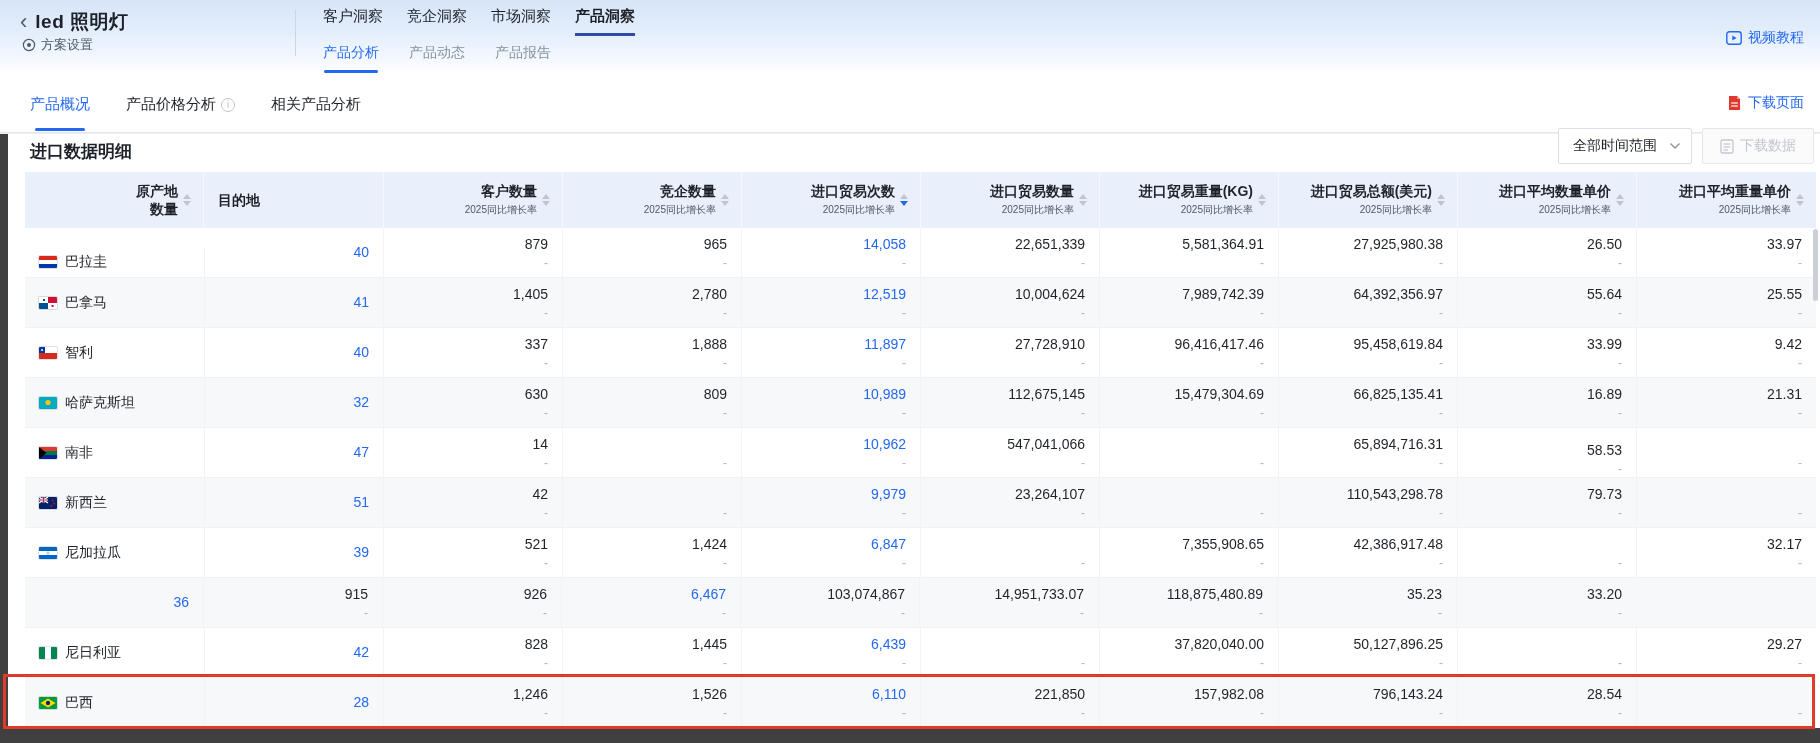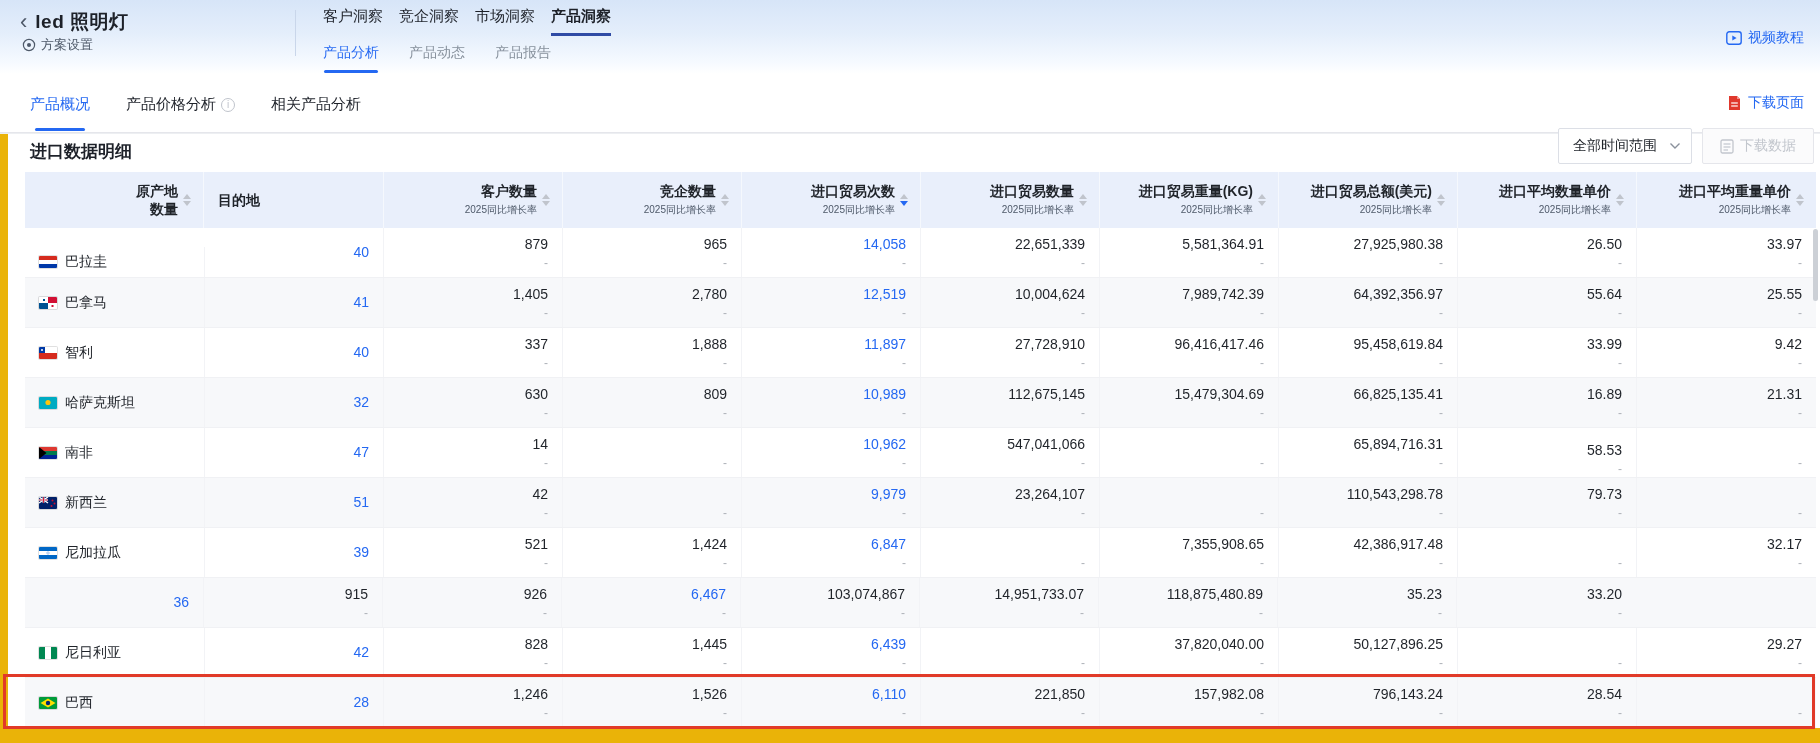--- a/index.html
+++ b/index.html
@@ -9,21 +9,21 @@
   
   .top-header { position:relative; width:100%; height:74px;
     background:linear-gradient(180deg,#d7e5f8 0%,#e4eefb 45%,#f6faff 85%,#ffffff 100%); }
   .back-title { position:absolute; left:20px; top:9px; display:flex; align-items:center; gap:8px; }
   .back-chevron { font-size:22px; color:#4e5969; line-height:22px; cursor:pointer; }
   .app-title { font-size:19px; font-weight:700; color:#1d2129; letter-spacing:.5px; }
   .quick-links { position:absolute; left:22px; top:36px; display:flex; gap:20px;flex-direction:column; }
   .quick-link { display:flex; align-items:center; gap:5px; font-size:13px; color:#4e5969; cursor:pointer; }
   .v-divider { position:absolute; left:295px; top:10px; width:1px; height:46px; background:#c9d6ea; }
 
-  .primary-nav { position:absolute; left:323px; top:7px; display:flex; gap:16px; }
+  .primary-nav { position:absolute; left:323px; top:7px; display:flex; gap:24px; }
   .primary-tab { font-size:15px; color:#1d2129; font-weight:500; padding-bottom:7px; cursor:pointer;
     border-bottom:3px solid transparent; }
   .primary-tab.active { font-weight:700; border-bottom-color:#2f4ba5; }
   .secondary-nav { position:absolute; left:323px; top:44px; display:flex; gap:30px; }
   .secondary-tab { font-size:14px; color:#86909c; cursor:pointer; }
   .secondary-tab.active { color:#2468f2; }
   .subtab-underline { position:absolute; left:324px; top:70px; width:54px; height:3px;
     background:#2468f2; border-radius:2px; }
 
   .video-link { position:absolute; right:16px; top:29px; display:flex; align-items:center; gap:6px;
@@ -37,21 +37,21 @@
   .page-tab.active { color:#2468f2; }
   .page-tab.active::after { content:""; position:absolute; left:50%; transform:translateX(-50%);
     top:33px; width:50px; height:3px; background:#2468f2; border-radius:1.5px; }
   .info-dot { width:14px; height:14px; border:1px solid #c0c4cc; border-radius:50%;
     display:inline-flex; align-items:center; justify-content:center;
     font-size:10px; color:#c0c4cc; font-style:normal; }
   .download-page { position:absolute; right:16px; top:20px; display:flex; align-items:center; gap:6px;
     font-size:14px; color:#2468f2; cursor:pointer; }
 
   
-  .page-area { position:absolute; top:134px; left:0; right:0; bottom:0; background:#eab308; }
+  .page-area { position:absolute; top:134px; left:0; right:0; bottom:0; background:#404040; }
   .card { position:absolute; left:8px; top:0; width:1812px; height:594px; background:#fff; }
 
   .section-head { position:absolute; left:0; right:0; top:0; height:38px; }
   .section-title { position:absolute; left:22px; top:6px; font-size:17px; font-weight:700; color:#1d2129; }
   .controls { position:absolute; right:6px; top:-6px; display:flex; gap:10px; }
   .dropdown { width:134px; height:36px; border:1px solid #dcdfe6; border-radius:2px; background:#fff;
     display:flex; align-items:center; justify-content:space-between; padding:0 10px 0 14px;
     font-size:14px; color:#1f2329; cursor:pointer; }
   .dl-btn { width:112px; height:36px; border:1px solid #e5e6eb; border-radius:2px; background:#fbfbfc;
     display:flex; align-items:center; justify-content:center; gap:6px;

